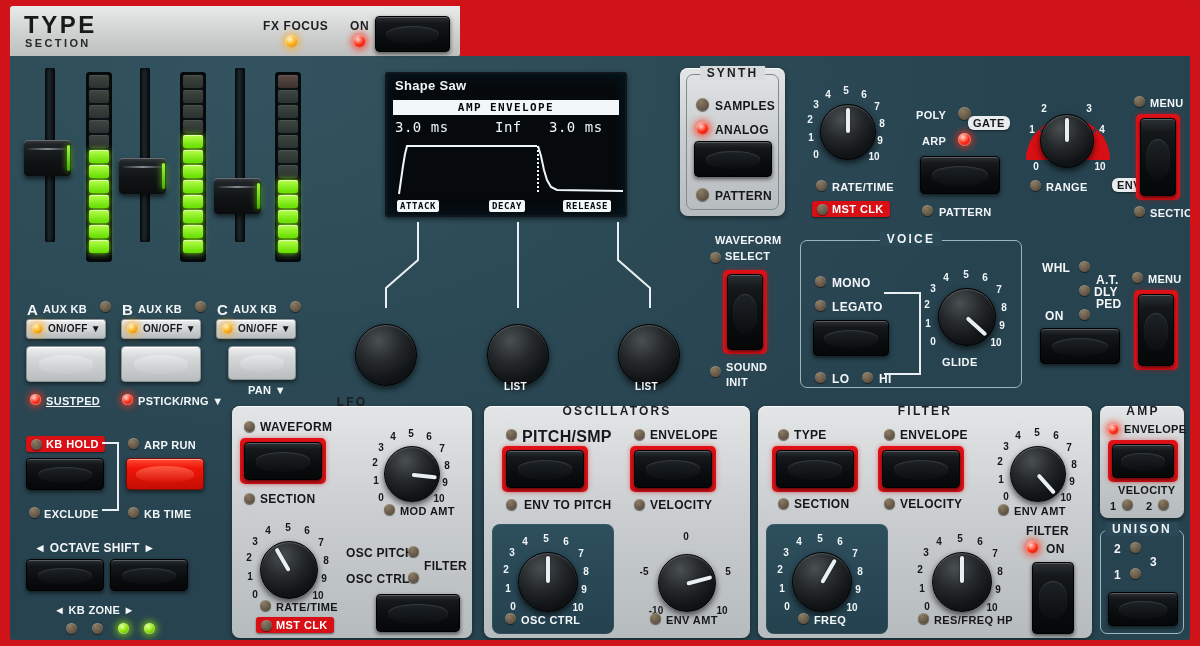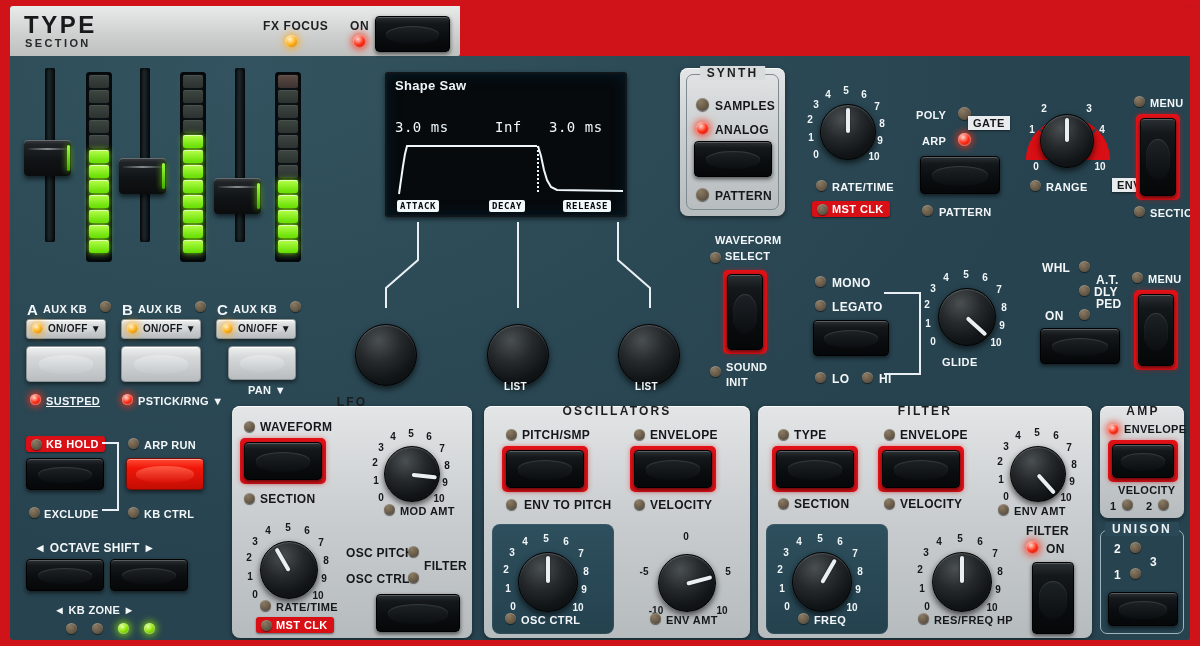--- a/index.html
+++ b/index.html
@@ -152,21 +152,21 @@
   .lbl-b { color:#15171a; }
   .arcwrap { position:absolute; }
 
   
   .lab { position:absolute; font-size:11px; font-weight:bold; letter-spacing:.3px; white-space:nowrap; }
   .lab-w { color:#f2f6f8; }
   .lab-b { color:#15171a; }
   .redtag { position:absolute; background:#d80f14; border-radius:3px; padding:2px 6px 2px 20px;
     font-size:11px; font-weight:bold; color:#fff; letter-spacing:.4px; white-space:nowrap;
     box-shadow:0 1px 2px rgba(0,0,0,.5); }
-  .whitetag { position:absolute; background:#e8ecee; border-radius:0; padding:1px 5px;
+  .whitetag { position:absolute; background:#e8ecee; border-radius:6px; padding:1px 5px;
     font-size:11px; font-weight:bold; color:#16181a; letter-spacing:.5px; white-space:nowrap;
     box-shadow:0 1px 2px rgba(0,0,0,.5); }
   .connector { position:absolute; stroke:#e9eff2; stroke-width:2; fill:none; }
 </style>
 </head>
 <body>
 
 <div id="panel">
 
   <div id="header">
@@ -232,20 +232,21 @@
       <div class="seg off"></div>
       <div class="seg on"></div>
       <div class="seg on"></div>
       <div class="seg on"></div>
       <div class="seg on"></div>
       <div class="seg on"></div>
     </div>
 
   <div id="display">
     <div id="disp-title">Shape Saw</div>
+    <div id="disp-bar">AMP ENVELOPE</div>
     <div class="disp-val" style="left:8px;">3.0 ms</div>
     <div class="disp-val" style="left:108px;">Inf</div>
     <div class="disp-val" style="left:162px;">3.0 ms</div>
     <svg id="envsvg" viewBox="0 0 242 62">
       <polyline points="12,58 14,44 16,30 18,18 20,10 150,10" fill="none" stroke="#eef6fb" stroke-width="2"></polyline>
       <line x1="151" y1="10" x2="151" y2="58" stroke="#eef6fb" stroke-width="2" stroke-dasharray="2 2"></line>
       <polyline points="151,10 154,20 157,34 160,44 164,51 170,54 236,55" fill="none" stroke="#eef6fb" stroke-width="2"></polyline>
     </svg>
     <div class="env-tag" style="left:10px;">ATTACK</div>
     <div class="env-tag" style="left:102px;">DECAY</div>
@@ -299,21 +300,21 @@
   <div class="led sm led-off" style="left:19px; top:501px;"></div>
   <div class="lab lab-w" style="left:34px; top:502px;">EXCLUDE</div>
   <svg class="abs" style="left:90px; top:432px; width:30px; height:78px;">
     <polyline points="2,5 18,5 18,72 2,72" fill="none" stroke="#e9eff2" stroke-width="2"></polyline>
   </svg>
 
   <div class="led sm led-off" style="left:118px; top:432px;"></div>
   <div class="lab lab-w" style="left:134px; top:433px;">ARP RUN</div>
   <div class="btn-redcap" style="left:116px; top:452px; width:78px; height:32px;"></div>
   <div class="led sm led-off" style="left:118px; top:501px;"></div>
-  <div class="lab lab-w" style="left:134px; top:502px;">KB CTRL</div>
+  <div class="lab lab-w" style="left:134px; top:502px;">KB TIME</div>
 
   <div class="lab lab-w" style="left:24px; top:535px; font-size:12px;">◄ OCTAVE SHIFT ►</div>
   <div class="btn-blk" style="left:16px; top:553px; width:78px; height:32px;"></div>
   <div class="btn-blk" style="left:100px; top:553px; width:78px; height:32px;"></div>
   <div class="lab lab-w" style="left:44px; top:598px; font-size:11px;">◄ KB ZONE ►</div>
   <div class="led sm led-off" style="left:56px;  top:617px;"></div>
   <div class="led sm led-off" style="left:82px;  top:617px;"></div>
   <div class="led sm led-green" style="left:108px; top:617px;"></div>
   <div class="led sm led-green" style="left:134px; top:617px;"></div>
 
@@ -390,20 +391,23 @@
   <div class="whitetag" style="left:1086px; top:172px;margin-left:16px;">ENV</div>
 
   <div class="led sm led-off" style="left:1124px; top:90px;"></div>
   <div class="lab lab-w" style="left:1140px; top:91px;">MENU</div>
   <div class="btn-red-ring" style="left:1126px; top:108px; width:44px; height:86px;">
     <div class="btn-blk" style="left:4px; top:4px; right:4px; bottom:4px; width:auto; height:auto;"></div>
   </div>
   <div class="led sm led-off" style="left:1124px; top:200px;"></div>
   <div class="lab lab-w" style="left:1140px; top:201px;">SECTION</div>
 
+  <div class="frame" style="left:790px; top:234px; width:222px; height:148px;">
+    <div class="frame-title" style="left:50%;">VOICE</div>
+  </div>
   <div class="led sm led-off" style="left:805px; top:270px;"></div>
   <div class="lab lab-w" style="left:822px; top:270px; font-size:12px;">MONO</div>
   <div class="led sm led-off" style="left:805px; top:294px;"></div>
   <div class="lab lab-w" style="left:822px; top:294px; font-size:12px;">LEGATO</div>
   <div class="btn-blk" style="left:803px; top:314px; width:76px; height:36px;"></div>
   <div class="led sm led-off" style="left:805px; top:366px;"></div>
   <div class="lab lab-w" style="left:822px; top:366px; font-size:12px;">LO</div>
   <div class="led sm led-off" style="left:852px; top:366px;"></div>
   <div class="lab lab-w" style="left:869px; top:366px; font-size:12px;">HI</div>
   <svg class="abs" style="left:872px; top:282px; width:70px; height:92px;">
@@ -491,21 +495,21 @@
   <div class="lab lab-b" style="left:336px; top:540px; font-size:12px;">OSC PITCH</div>
   <div class="led sm led-off" style="left:398px; top:540px;"></div>
   <div class="lab lab-b" style="left:336px; top:566px; font-size:12px;">OSC CTRL</div>
   <div class="led sm led-off" style="left:398px; top:566px;"></div>
   <div class="lab lab-b" style="left:414px; top:553px; font-size:12px;">FILTER</div>
   <div class="btn-blk" style="left:366px; top:588px; width:84px; height:38px;"></div>
 
   <div class="panel-lite" style="left:474px; top:400px; width:266px; height:232px;"></div>
   <div class="sect-title-dk" style="left:607px; top:398px;">OSCILLATORS</div>
   <div class="led sm led-off" style="left:496px; top:423px;"></div>
-  <div class="lab lab-b" style="left:512px; top:422px; font-size:12px;text-align:right;">PITCH/SMP</div>
+  <div class="lab lab-b" style="left:512px; top:422px; font-size:16px;text-align:right;">PITCH/SMP</div>
   <div class="btn-red-ring" style="left:492px; top:440px; width:86px; height:46px;">
     <div class="btn-blk" style="left:4px; top:4px; right:4px; bottom:4px; width:auto; height:auto;"></div>
   </div>
   <div class="led sm led-off" style="left:496px; top:493px;"></div>
   <div class="lab lab-b" style="left:514px; top:492px; font-size:12px;">ENV TO PITCH</div>
 
   <div class="led sm led-off" style="left:624px; top:423px;"></div>
   <div class="lab lab-b" style="left:640px; top:422px; font-size:12px;">ENVELOPE</div>
   <div class="btn-red-ring" style="left:620px; top:440px; width:86px; height:46px;">
     <div class="btn-blk" style="left:4px; top:4px; right:4px; bottom:4px; width:auto; height:auto;"></div>

